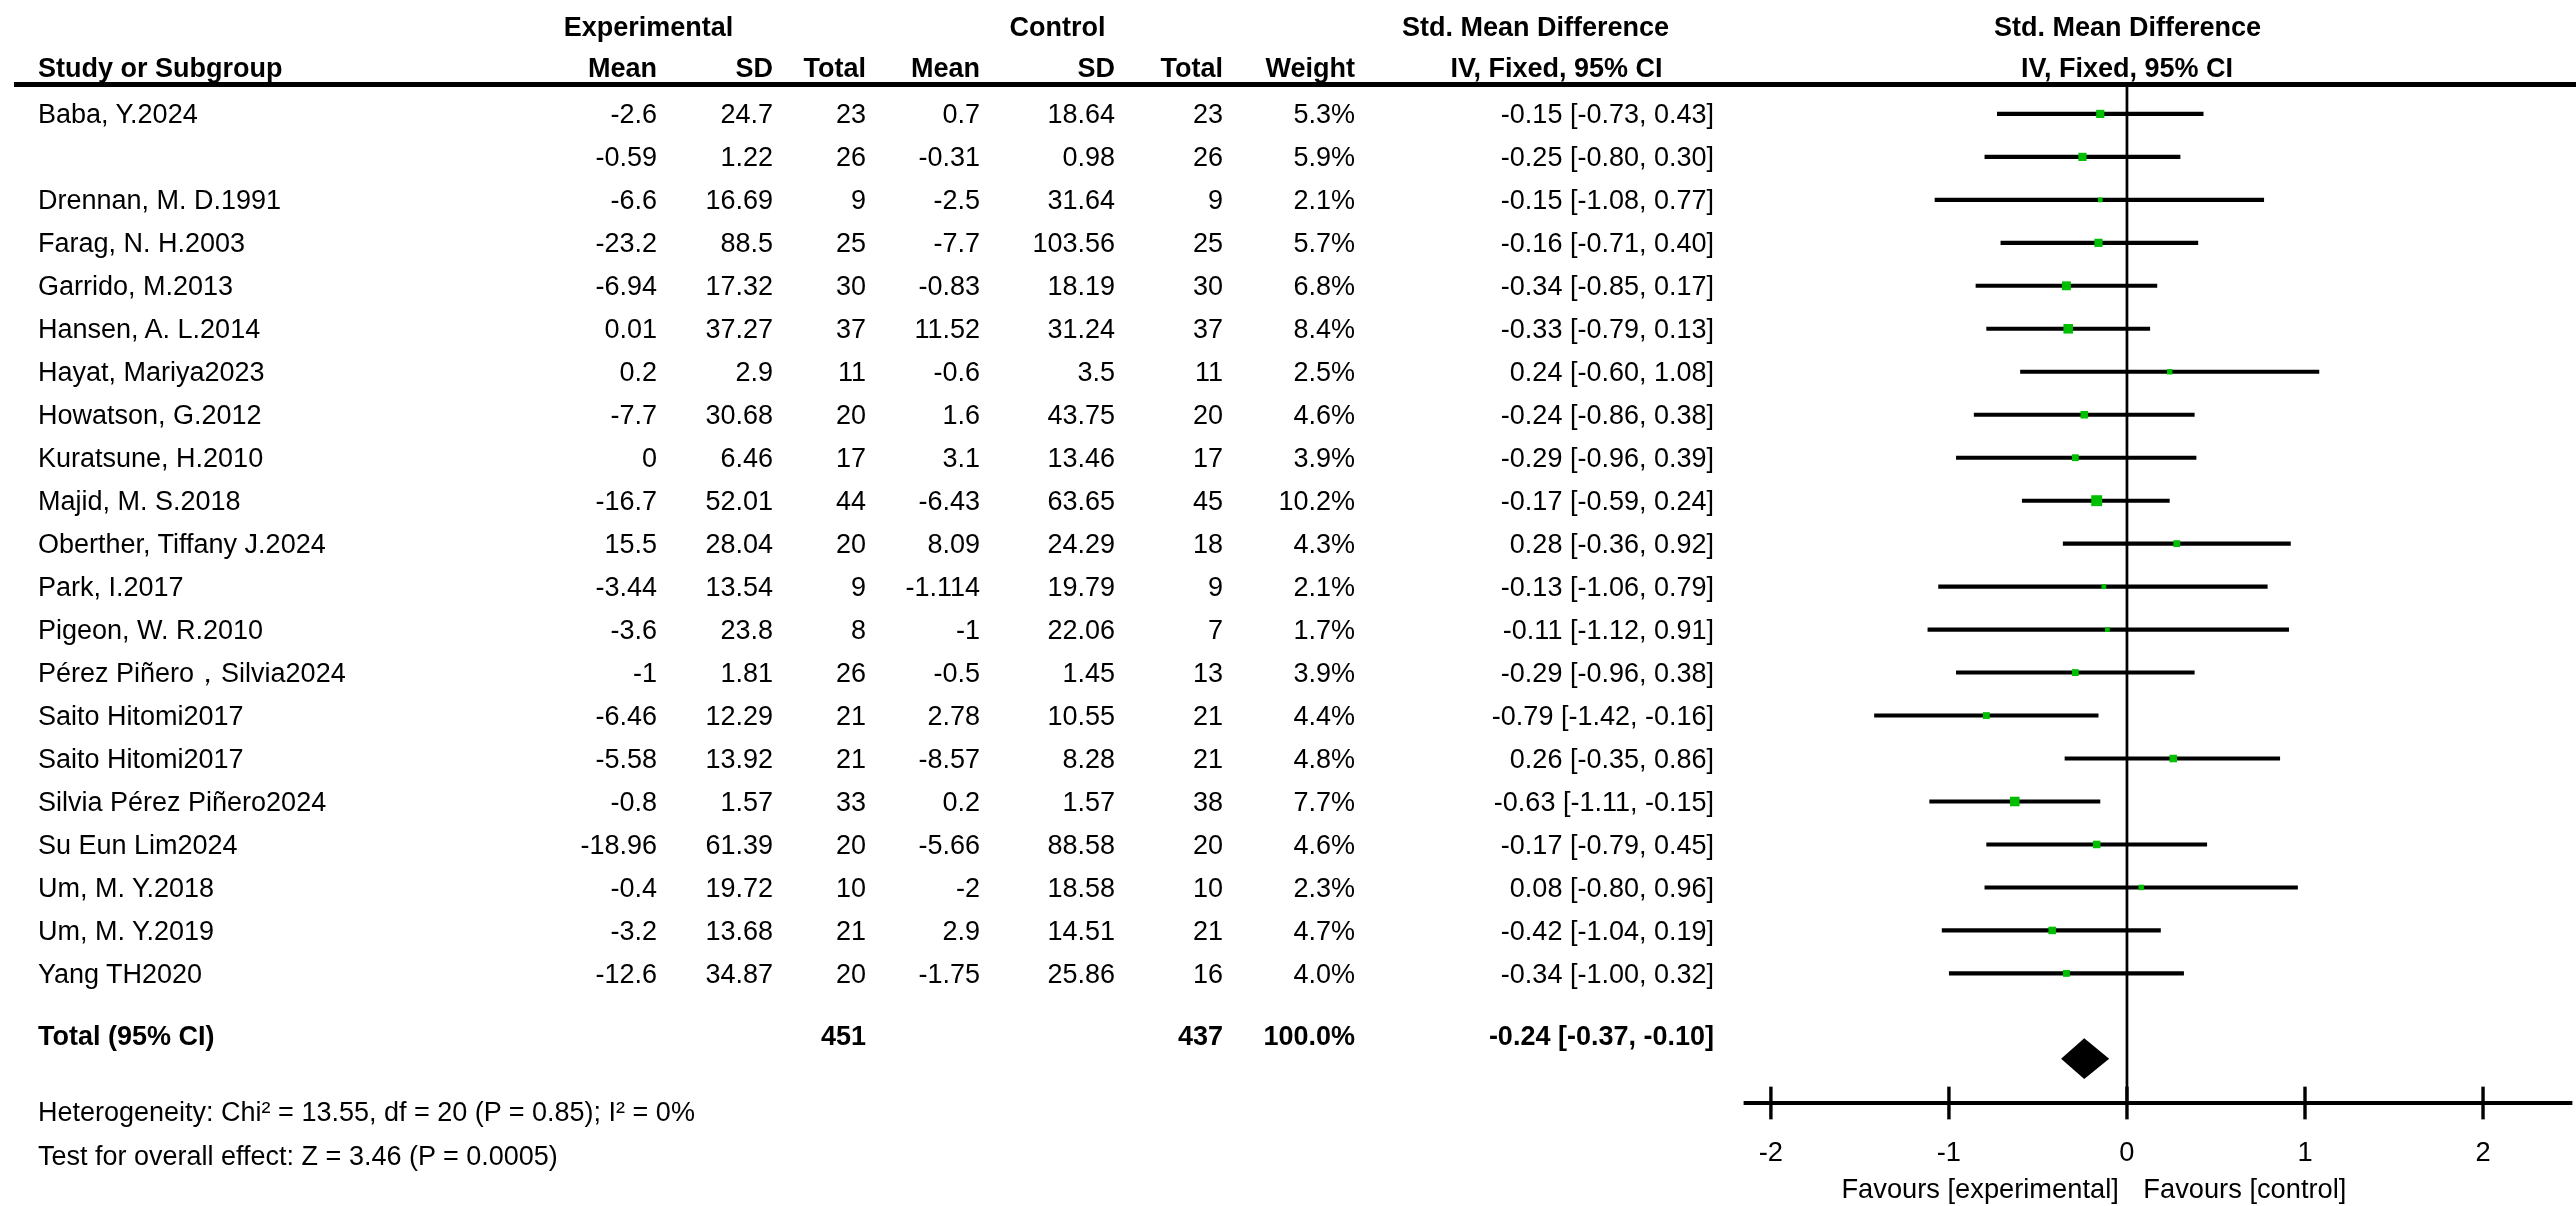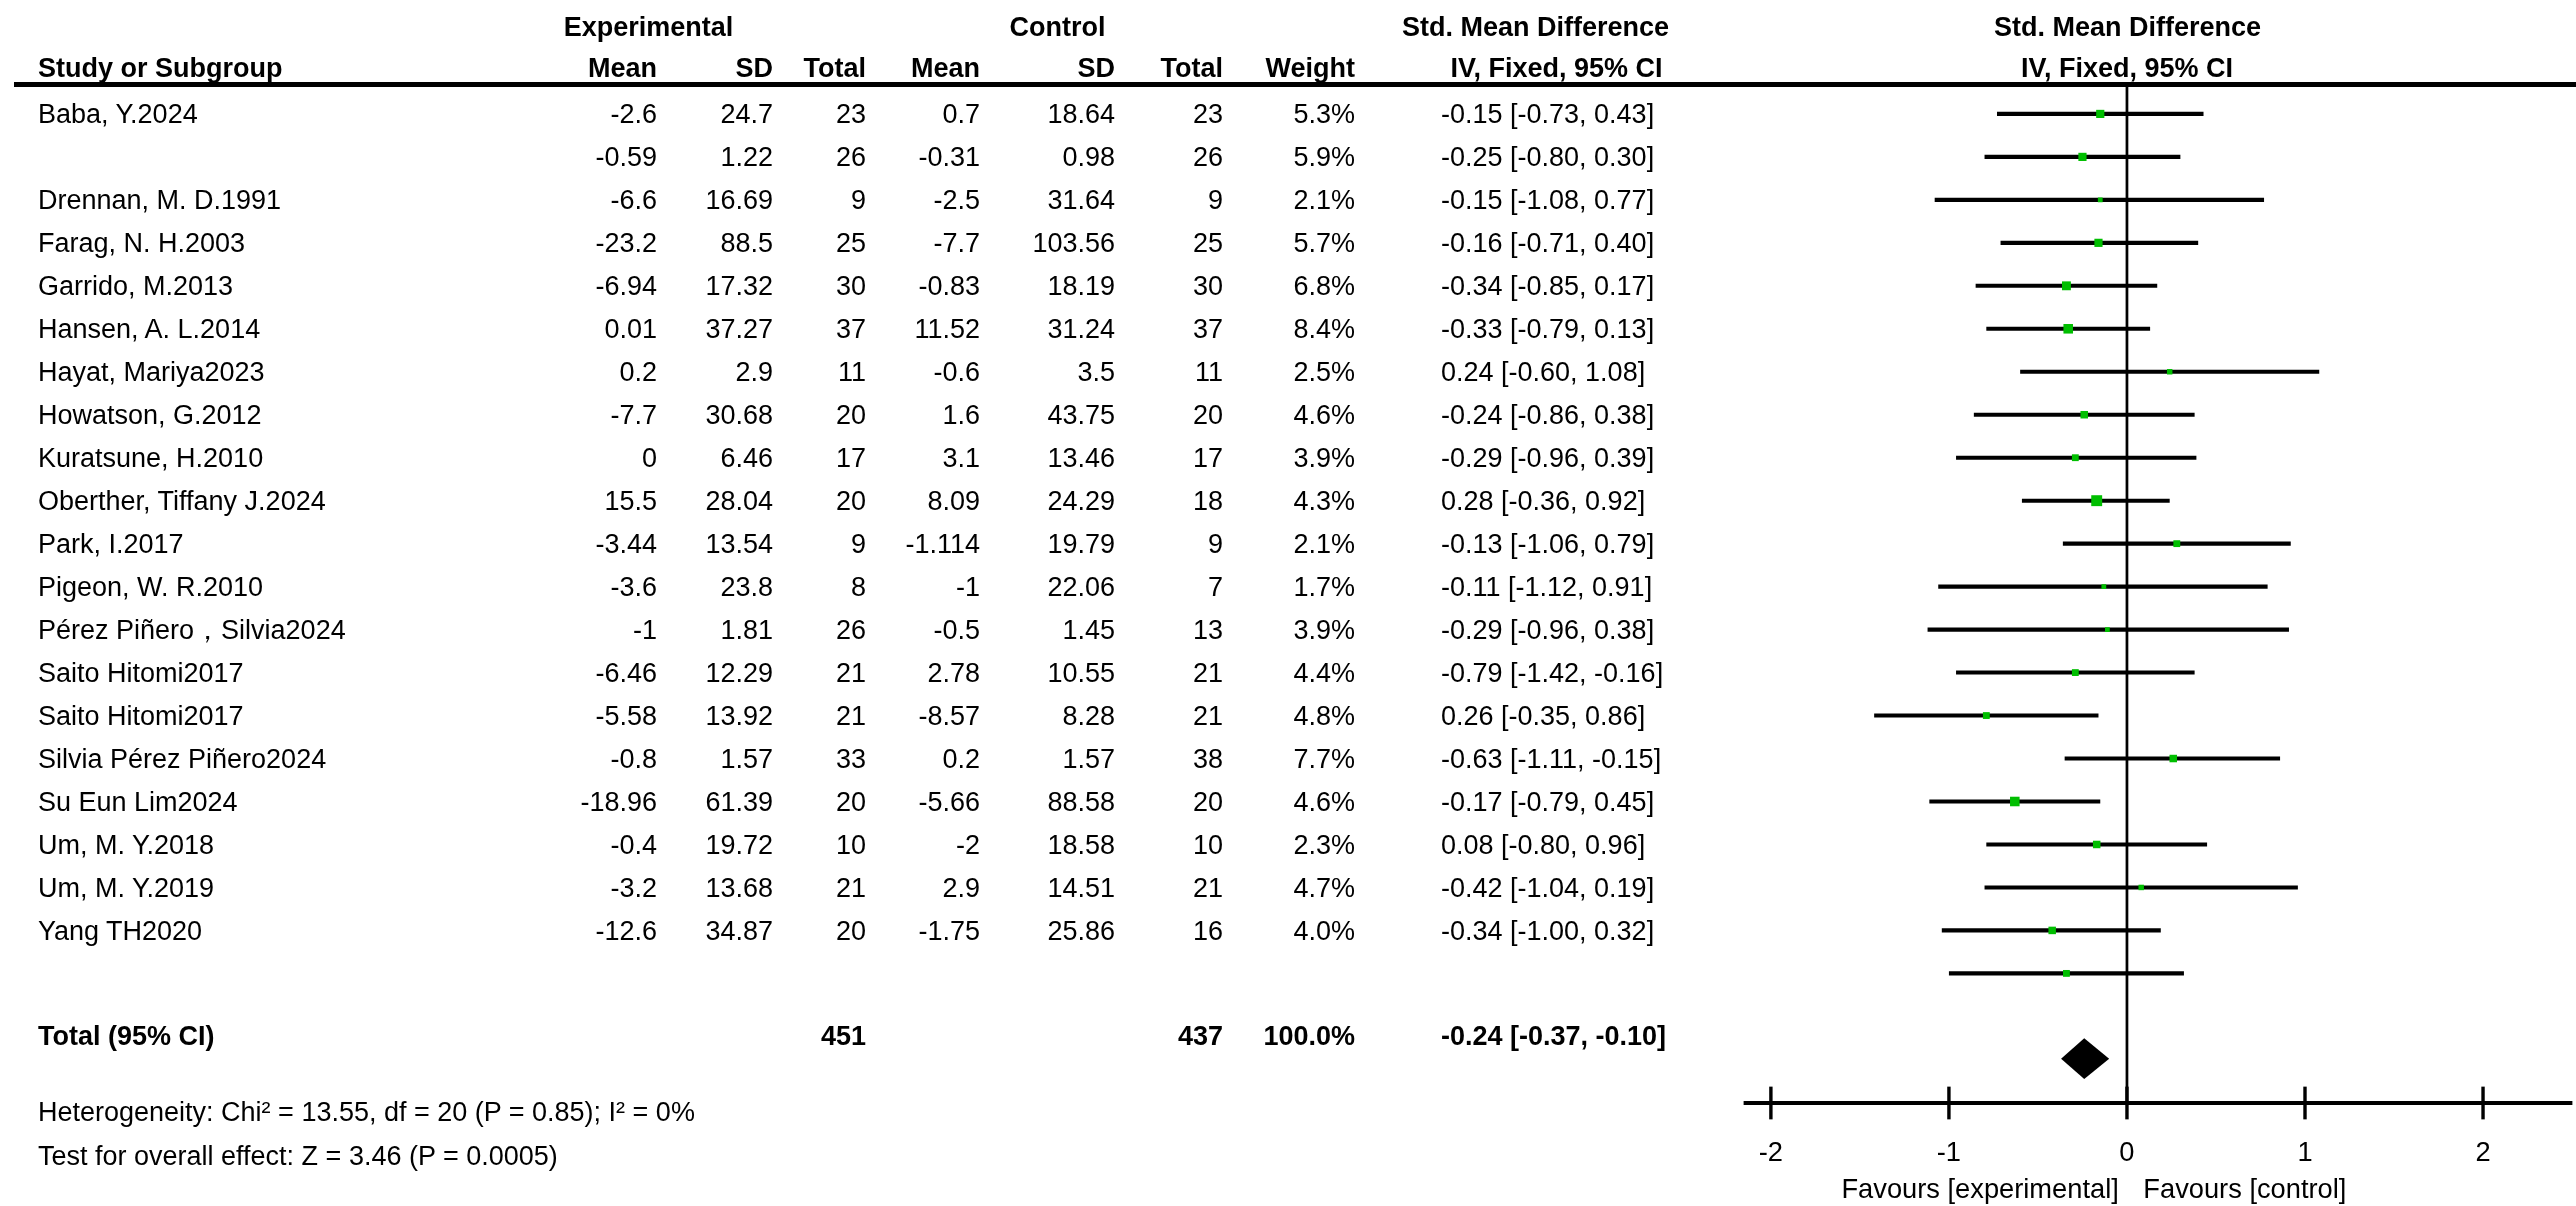--- a/index.html
+++ b/index.html
@@ -13,21 +13,21 @@
   .rule{position:absolute;left:13.6px;top:82px;height:4.8px;width:2562px;background:#000;}
   
   .col-study{left:38px;}
   .col-em{left:452px;width:205px;text-align:right;}
   .col-es{left:568px;width:205px;text-align:right;}
   .col-et{left:730px;width:136px;text-align:right;}
   .col-cm{left:775px;width:205px;text-align:right;}
   .col-cs{left:910px;width:205px;text-align:right;}
   .col-ct{left:1087px;width:136px;text-align:right;}
   .col-w{left:1150px;width:205px;text-align:right;}
-  .col-ci{left:1441px;width:273px;}
+  .col-ci{left:1441px;width:273px;text-align:right;}
   .col-ci-h{left:1399px;width:315px;text-align:center;}
   
   #rows{position:absolute;left:0;top:93px;width:1740px;}
   .row{position:relative;height:43px;}
   .cell{position:absolute;top:0;height:43px;line-height:43px;font-size:27px;white-space:nowrap;}
   
   .total-row{position:absolute;left:0;top:1015px;width:1740px;height:43px;font-weight:bold;}
   .footer-line{position:absolute;left:38px;height:43px;line-height:43px;font-size:27px;white-space:nowrap;}
   #het{top:1091px;}
   #ove{top:1135px;}
@@ -149,20 +149,31 @@
       <div class="row">
       <div class="cell col-study">Kuratsune, H.2010</div>
       <div class="cell col-em">0</div>
       <div class="cell col-es">6.46</div>
       <div class="cell col-et">17</div>
       <div class="cell col-cm">3.1</div>
       <div class="cell col-cs">13.46</div>
       <div class="cell col-ct">17</div>
       <div class="cell col-w">3.9%</div>
       <div class="cell col-ci">-0.29 [-0.96, 0.39]</div>
+    </div>
+      <div class="row">
+      <div class="cell col-study">Majid, M. S.2018</div>
+      <div class="cell col-em">-16.7</div>
+      <div class="cell col-es">52.01</div>
+      <div class="cell col-et">44</div>
+      <div class="cell col-cm">-6.43</div>
+      <div class="cell col-cs">63.65</div>
+      <div class="cell col-ct">45</div>
+      <div class="cell col-w">10.2%</div>
+      <div class="cell col-ci">-0.17 [-0.59, 0.24]</div>
     </div>
       <div class="row">
       <div class="cell col-study">Oberther, Tiffany J.2024</div>
       <div class="cell col-em">15.5</div>
       <div class="cell col-es">28.04</div>
       <div class="cell col-et">20</div>
       <div class="cell col-cm">8.09</div>
       <div class="cell col-cs">24.29</div>
       <div class="cell col-ct">18</div>
       <div class="cell col-w">4.3%</div>

